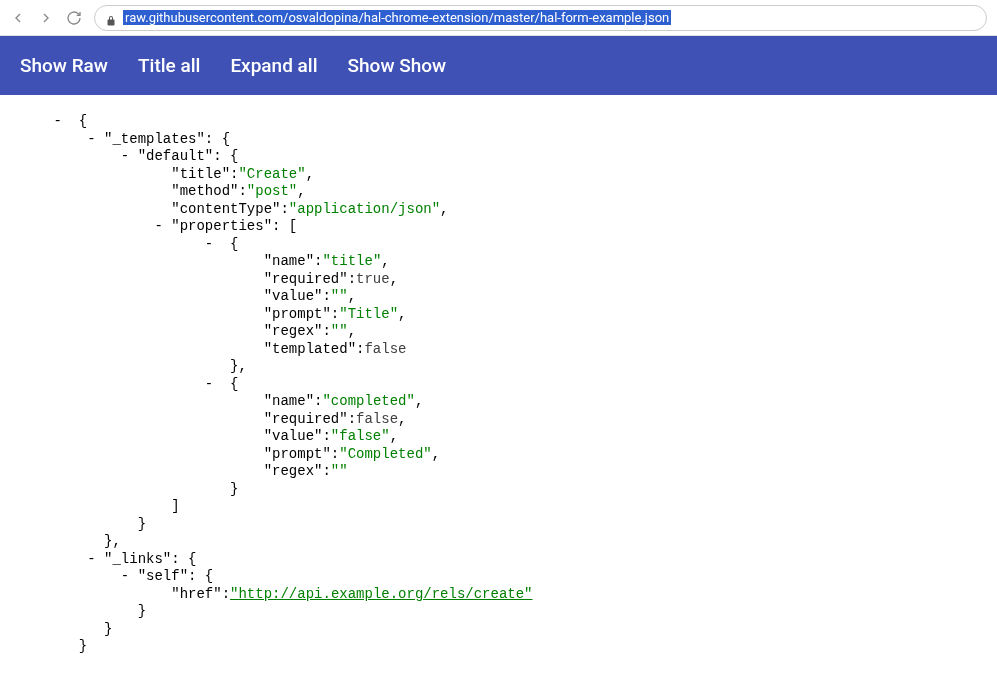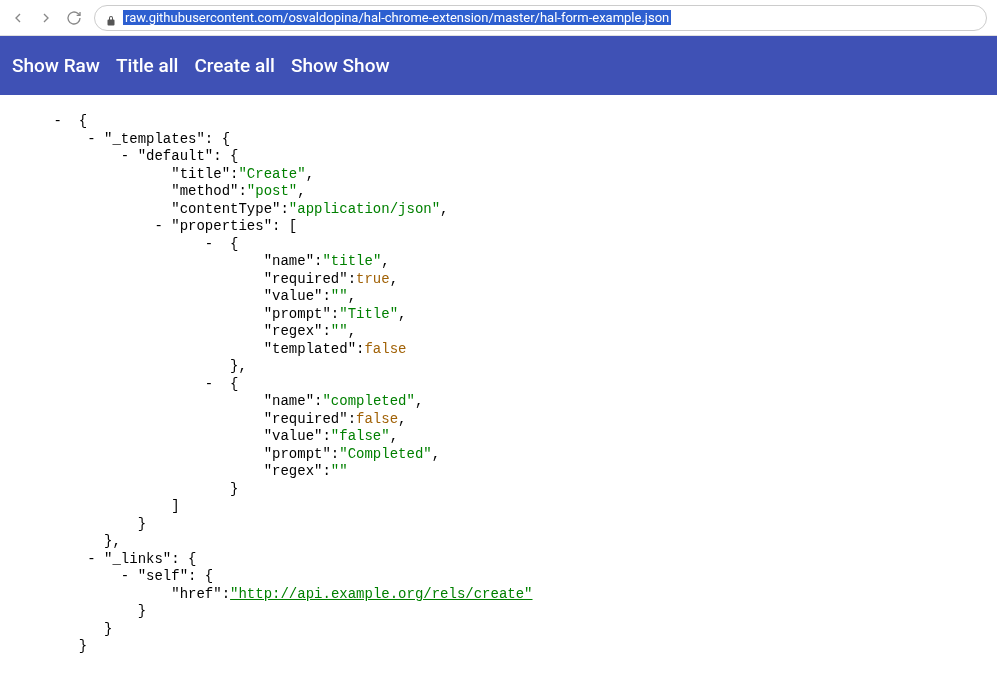--- a/index.html
+++ b/index.html
@@ -50,41 +50,41 @@
       font-size: 13px;
       color: #fff;
       background: #2d5fd0;
       padding: 0 2px;
       white-space: nowrap;
     }
     .toolbar {
       background: #3f51b5;
       display: flex;
       align-items: flex-start;
-      padding: 18px 12px;
-      gap: 16px;
+      padding: 18px 20px;
+      gap: 30px;
     }
     .toolbar-btn {
       color: #fff;
       font-size: 19px;
       font-weight: 500;
       cursor: pointer;
     }
     .content {
       padding: 18px 20px;
       font-family: Consolas, "Courier New", monospace;
       font-size: 14px;
       line-height: 1.25;
       color: #000;
     }
     .line { white-space: pre; }
     .dash { color: #000; cursor: pointer; }
     .key { color: #000; }
     .str { color: #008000; }
-    .bool { color: #a16207; }
+    .bool { color: #404040; }
     .link { color: #008000; text-decoration: underline; cursor: pointer; }
     .punc { color: #000; }
   </style>
 </head>
 <body>
 
 <div class="browser-bar">
   <span class="nav-icon">
     <svg width="16" height="16" viewBox="0 0 24 24" fill="none" stroke="currentColor" stroke-width="2">
         <polyline points="15 18 9 12 15 6"></polyline>
@@ -107,21 +107,21 @@
           <path d="M12 2a4 4 0 0 0-4 4v3H7a2 2 0 0 0-2 2v8a2 2 0 0 0 2 2h10a2 2 0 0 0 2-2v-8a2 2 0 0 0-2-2h-1V6a4 4 0 0 0-4-4zm-2 4a2 2 0 1 1 4 0v3h-4V6z"></path>
         </svg>
     </span>
     <span class="url-text">raw.githubusercontent.com/osvaldopina/hal-chrome-extension/master/hal-form-example.json</span>
   </div>
 </div>
 
 <div class="toolbar">
   <span class="toolbar-btn">Show Raw</span>
   <span class="toolbar-btn">Title all</span>
-  <span class="toolbar-btn">Create all</span>
+  <span class="toolbar-btn">Expand all</span>
   <span class="toolbar-btn">Show Show</span>
 </div>
 
 <div class="content">
 <div class="line">    <span class="dash">-</span>  <span class="punc">{</span></div>
 <div class="line">        <span class="dash">-</span> <span class="key">"_templates"</span><span class="punc">: {</span></div>
 <div class="line">            <span class="dash">-</span> <span class="key">"default"</span><span class="punc">: {</span></div>
 <div class="line">                  <span class="key">"title"</span><span class="punc">:</span><span class="str">"Create"</span><span class="punc">,</span></div>
 <div class="line">                  <span class="key">"method"</span><span class="punc">:</span><span class="str">"post"</span><span class="punc">,</span></div>
 <div class="line">                  <span class="key">"contentType"</span><span class="punc">:</span><span class="str">"application/json"</span><span class="punc">,</span></div>

